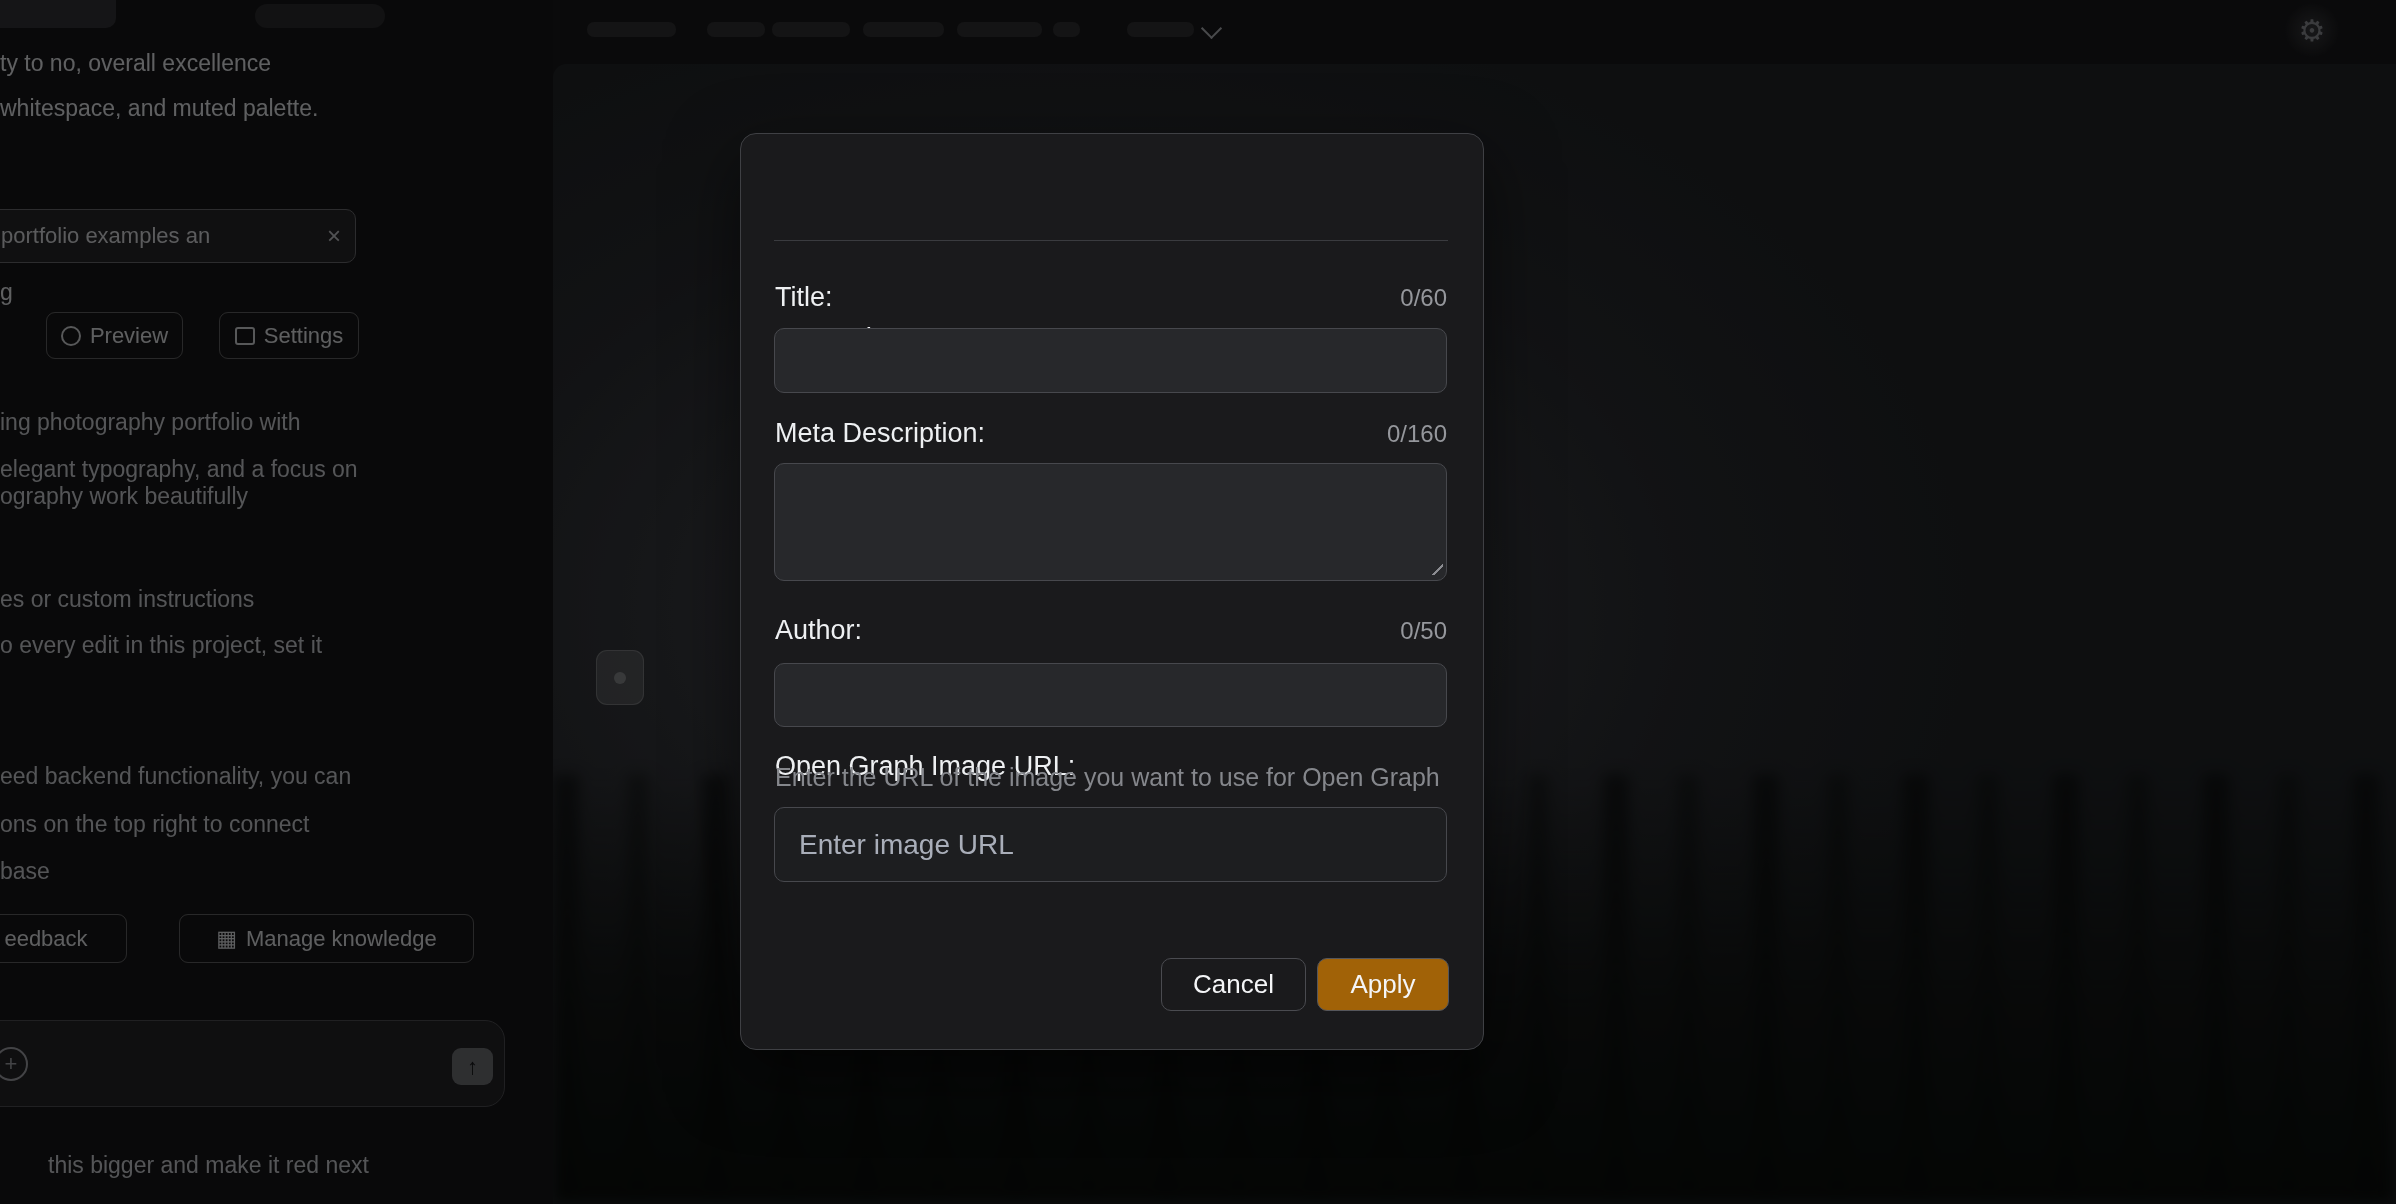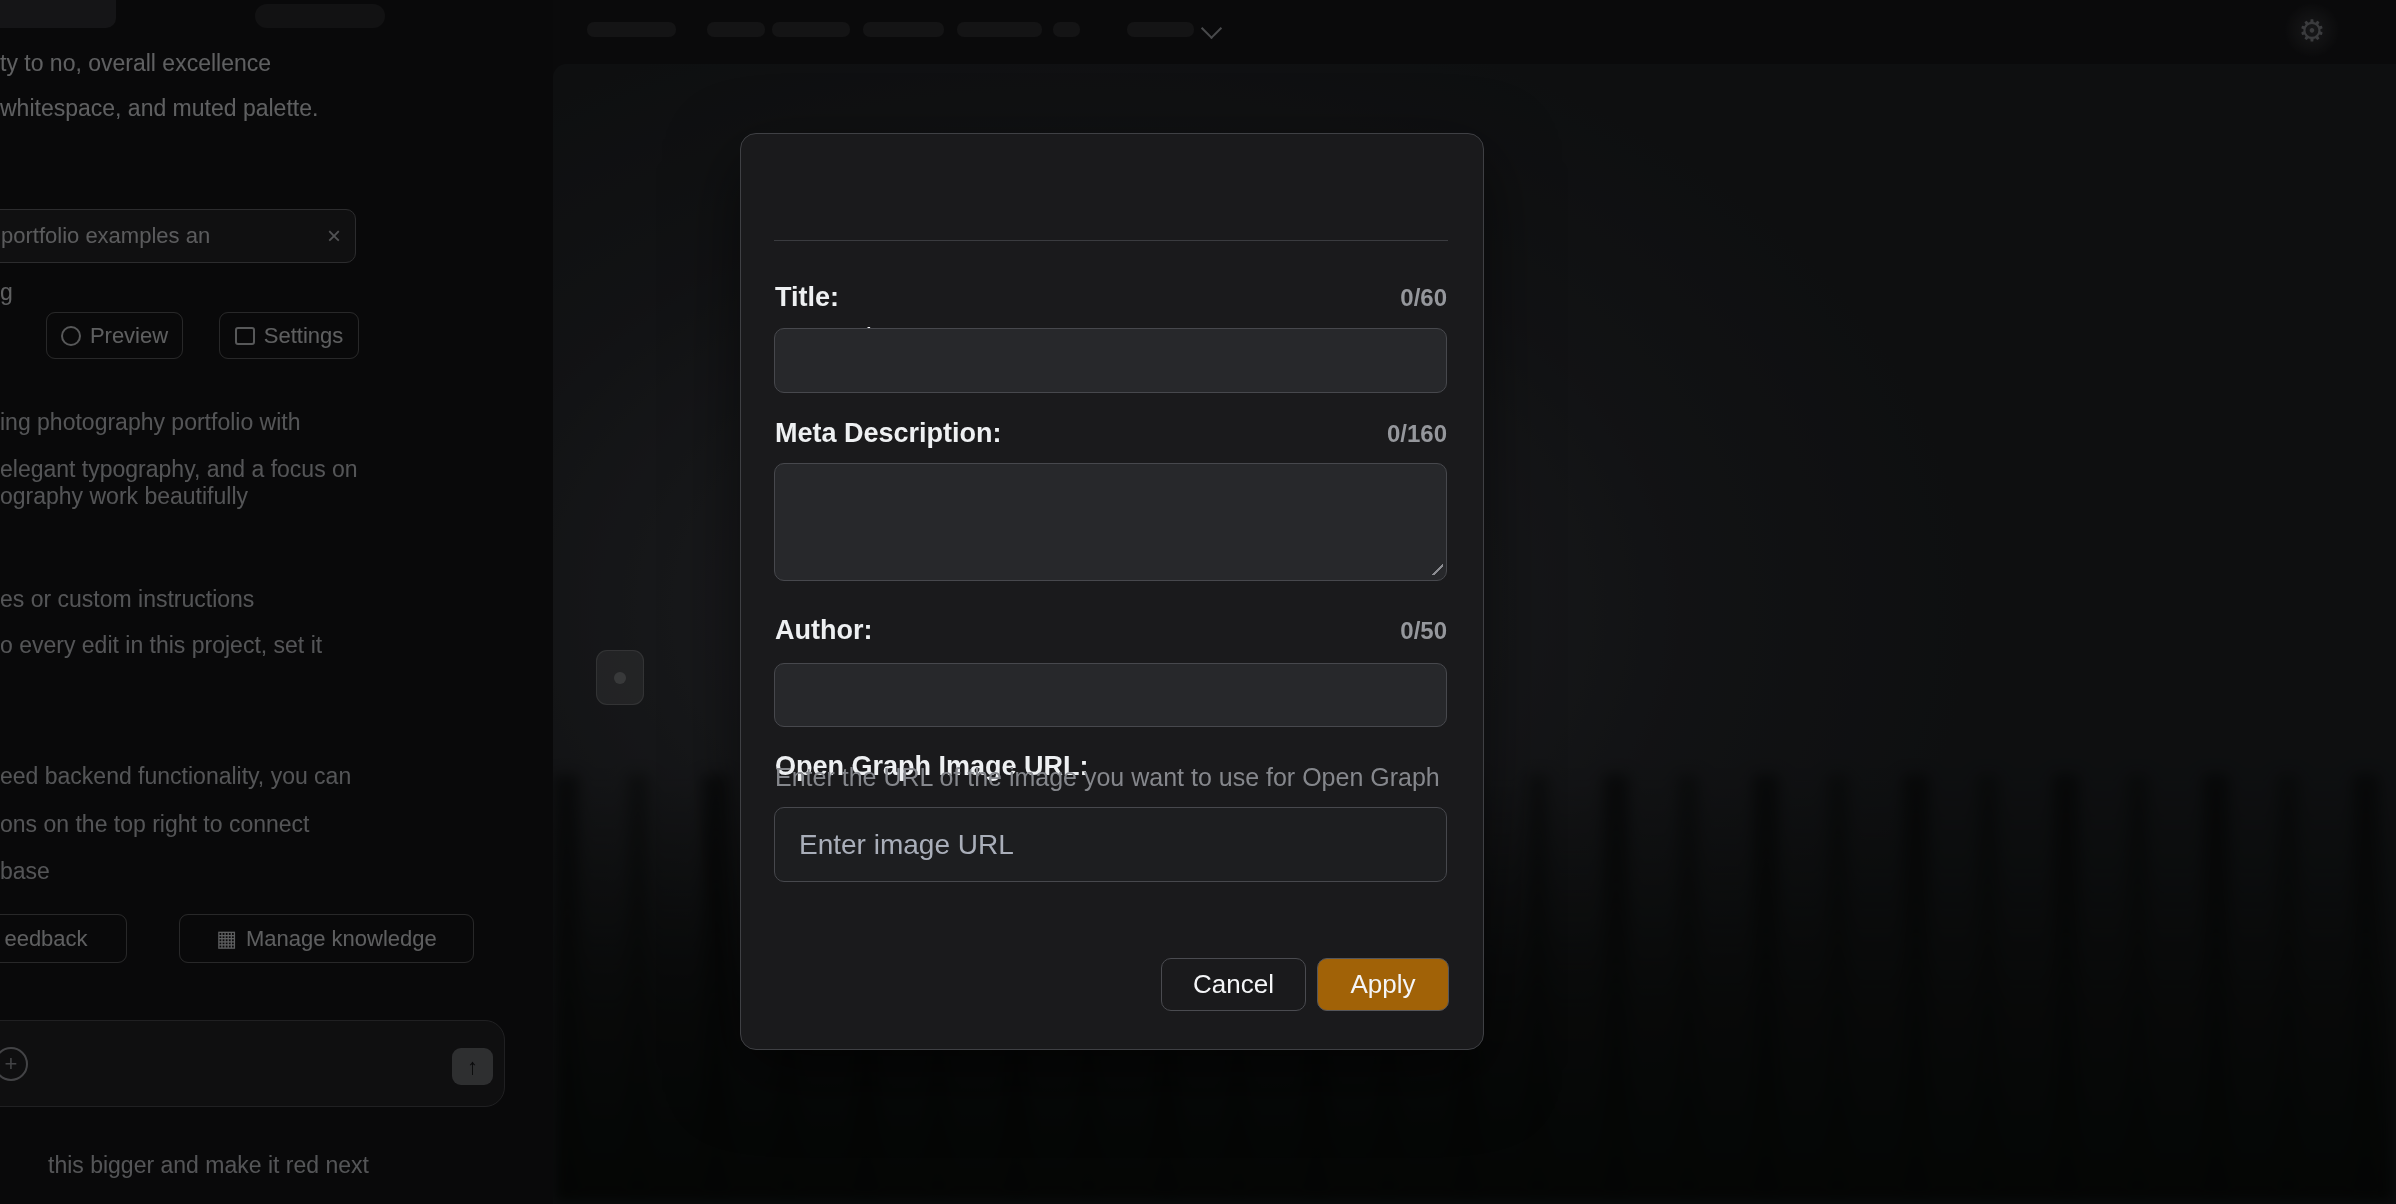--- a/index.html
+++ b/index.html
@@ -49,21 +49,21 @@
              background:radial-gradient(circle,#3a3b3e 0%, rgba(35,36,38,0) 70%);
              display:flex;align-items:center;justify-content:center;}
   #gear-wrap .g{font-family:"DejaVu Sans",sans-serif;font-size:30px;color:#8b8d92;}
 
   
   #backdrop{left:0;top:0;width:2396px;height:1204px;background:rgba(0,0,0,0.58);}
   #modal{left:740px;top:133px;width:742px;height:915px;background:#1a1a1c;
          border:1px solid #3f4044;border-radius:16px;box-shadow:0 24px 70px rgba(0,0,0,.55);}
   #modal-title{left:75px;top:188px;font-size:28px;font-weight:500;color:#f5f6f8;}
   #modal-divider{left:774px;top:240px;width:674px;height:1px;background:#3a3b3f;}
-  .m-row{position:absolute;left:775px;width:672px;display:flex;justify-content:space-between;align-items:baseline;font-weight:bold;}
+  .m-row{position:absolute;left:775px;width:672px;display:flex;justify-content:space-between;align-items:baseline;}
   .m-label{font-size:27px;color:#eef0f2;}
   .m-counter{font-size:24px;color:#95979c;}
   .m-input{position:absolute;left:774px;width:673px;background:#27282b;border:1px solid #47484d;
            border-radius:10px;box-sizing:border-box;color:#e8e9eb;font-size:28px;
            font-family:"Liberation Sans",sans-serif;padding:7px 24px;outline:none;}
   #og-input{background:#1d1e20;}
   #og-input::placeholder{color:#a9aeb9;opacity:1;}
   #meta-textarea{padding:16px 24px;resize:none;}
   #resize-handle{left:1428px;top:560px;width:15px;height:15px;
                  background:repeating-linear-gradient(135deg, transparent 0 4px, #8c8d92 4px 6px, transparent 6px 9px);

